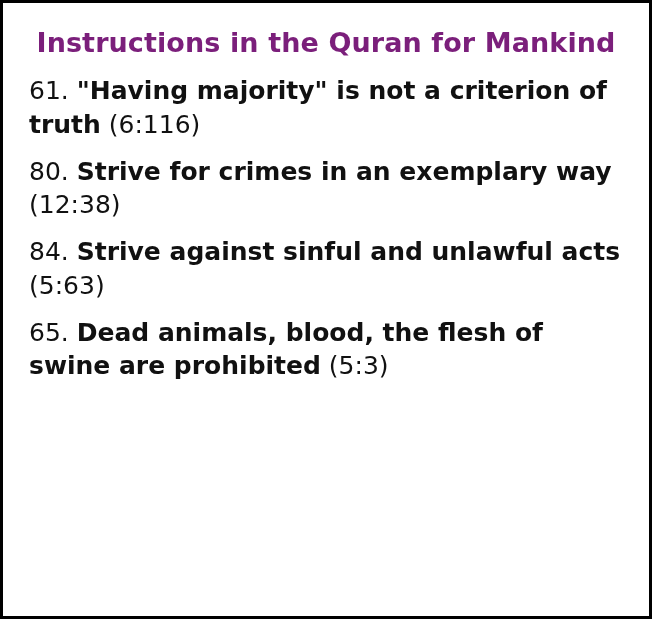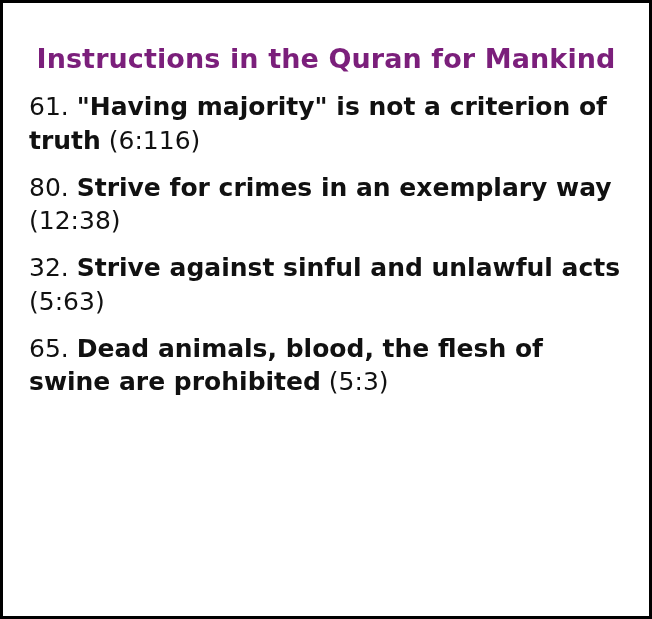--- a/index.html
+++ b/index.html
@@ -11,21 +11,21 @@
     height: 619px;
     background: #ffffff;
     font-family: "DejaVu Sans", sans-serif;
   }
   .page {
     box-sizing: border-box;
     width: 652px;
     height: 619px;
     border: 3px solid #000000;
     background: #ffffff;
-    padding: 40px 26px 10px 26px;
+    padding: 24px 26px 10px 26px;
     overflow: hidden;
   }
   .title {
     text-align: center;
     color: #7b1f7b;
     font-size: 27px;
     font-weight: bold;
     letter-spacing: 0.1px;
     margin: 0 0 16px 0;
     font-family: "DejaVu Sans", sans-serif;
@@ -66,21 +66,21 @@
       <span class="num">61.</span>
       <span class="txt">"Having majority" is not a criterion of truth</span>
       <span class="ref">(6:116)</span>
     </li>
     <li class="item">
       <span class="num">80.</span>
       <span class="txt">Strive for crimes in an exemplary way</span>
       <span class="ref">(12:38)</span>
     </li>
     <li class="item">
-      <span class="num">32.</span>
+      <span class="num">84.</span>
       <span class="txt">Strive against sinful and unlawful acts</span>
       <span class="ref">(5:63)</span>
     </li>
     <li class="item">
       <span class="num">65.</span>
       <span class="txt">Dead animals, blood, the flesh of swine are prohibited</span>
       <span class="ref">(5:3)</span>
     </li>
   </ul>
 </div>

